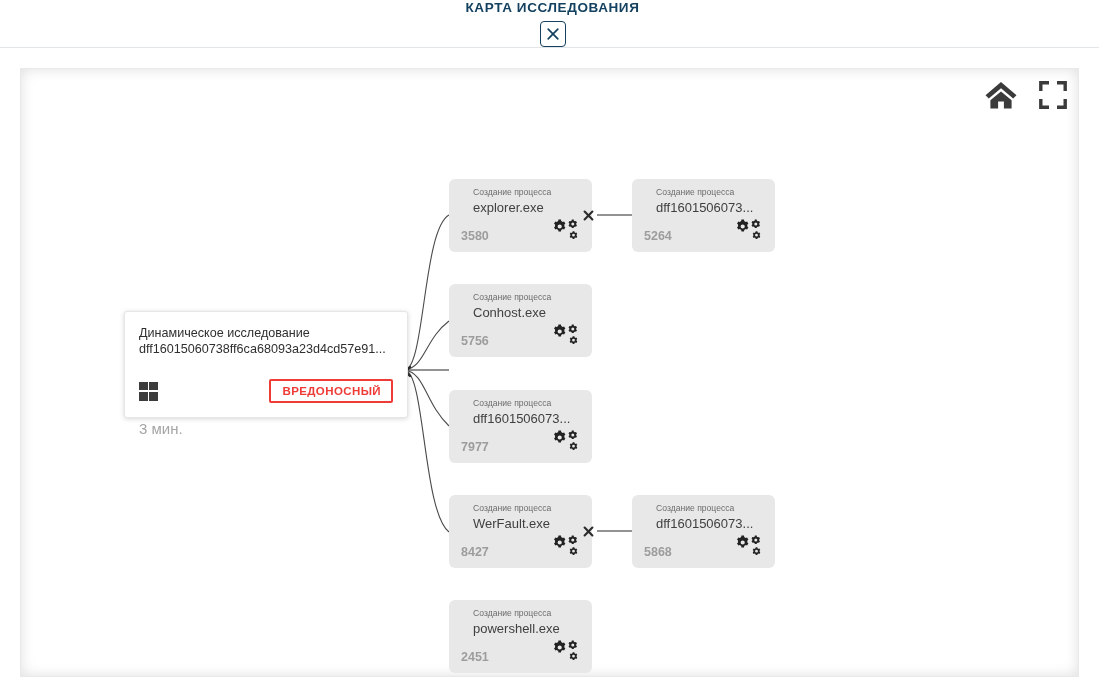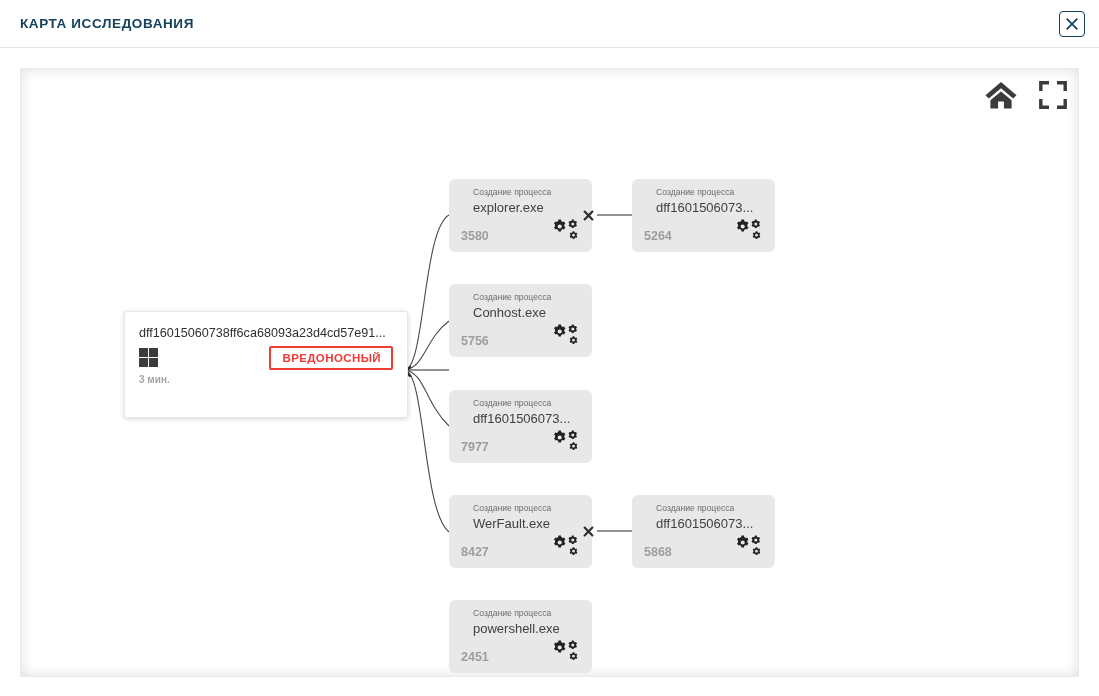--- a/index.html
+++ b/index.html
@@ -19,20 +19,21 @@
     position: absolute;
     left: 0; top: 0;
     width: 1099px;
     height: 48px;
     background: #ffffff;
     border-bottom: 1px solid #e3e6e8;
     display: flex;
     align-items: center;
     justify-content: space-between;
     padding: 0 14px 0 20px;
+    flex-direction: column;
   }
 
   .header-title {
     font-size: 13.5px;
     font-weight: 700;
     letter-spacing: 0.6px;
     color: #13415f;
     text-transform: uppercase;
     white-space: nowrap;
   }
@@ -125,21 +126,21 @@
     color: #2f2f2f;
     line-height: 15.5px;
     white-space: nowrap;
     overflow: hidden;
     text-overflow: ellipsis;
   }
   .root-mid {
     display: flex;
     align-items: center;
     justify-content: space-between;
-    margin-top: 4px;
+    margin-top: 22px;
   }
   .win-logo {
     width: 19px;
     height: 19px;
     display: grid;
     grid-template-columns: 1fr 1fr;
     grid-template-rows: 1fr 1fr;
     gap: 1.6px;
   }
   .win-logo i { background: #3c3c3c; display: block; }
@@ -150,24 +151,23 @@
     color: #ef3b36;
     font-size: 11.5px;
     font-weight: 700;
     letter-spacing: 0.4px;
     padding: 4px 10px 4px 11px;
     border-radius: 2px;
     text-transform: uppercase;
     white-space: nowrap;
   }
   .root-time {
-    margin-top: 4px;
-    font-size: 10px;
+    margin-top: 17px;
+    font-size: 15px;
     color: #a5a5a5;
-    font-weight: bold;
   }
 
   
   .node {
     position: absolute;
     width: 143px;
     height: 73px;
     background: #e8e8e8;
     border-radius: 6px;
     padding: 8px 11px 7px 24px;
@@ -278,20 +278,21 @@
       </svg>
     </div>
 
     <div class="marker-x" style="left:562px; top:457px;">
       <svg width="11" height="11" viewBox="0 0 11 11">
         <path d="M1.6 1.6 L9.4 9.4 M9.4 1.6 L1.6 9.4" stroke="#2b2b2b" stroke-width="2.1" stroke-linecap="round"></path>
       </svg>
     </div>
 
     <div class="root-card">
+      <div class="root-title">Динамическое исследование</div>
       <div class="root-hash">dff16015060738ff6ca68093a23d4cd57e91...</div>
 
       <div class="root-mid">
         <span class="win-logo">
           <i></i>
             <i></i>
             <i></i>
             <i></i>
         </span>
         <span class="badge-malicious">ВРЕДОНОСНЫЙ</span>

